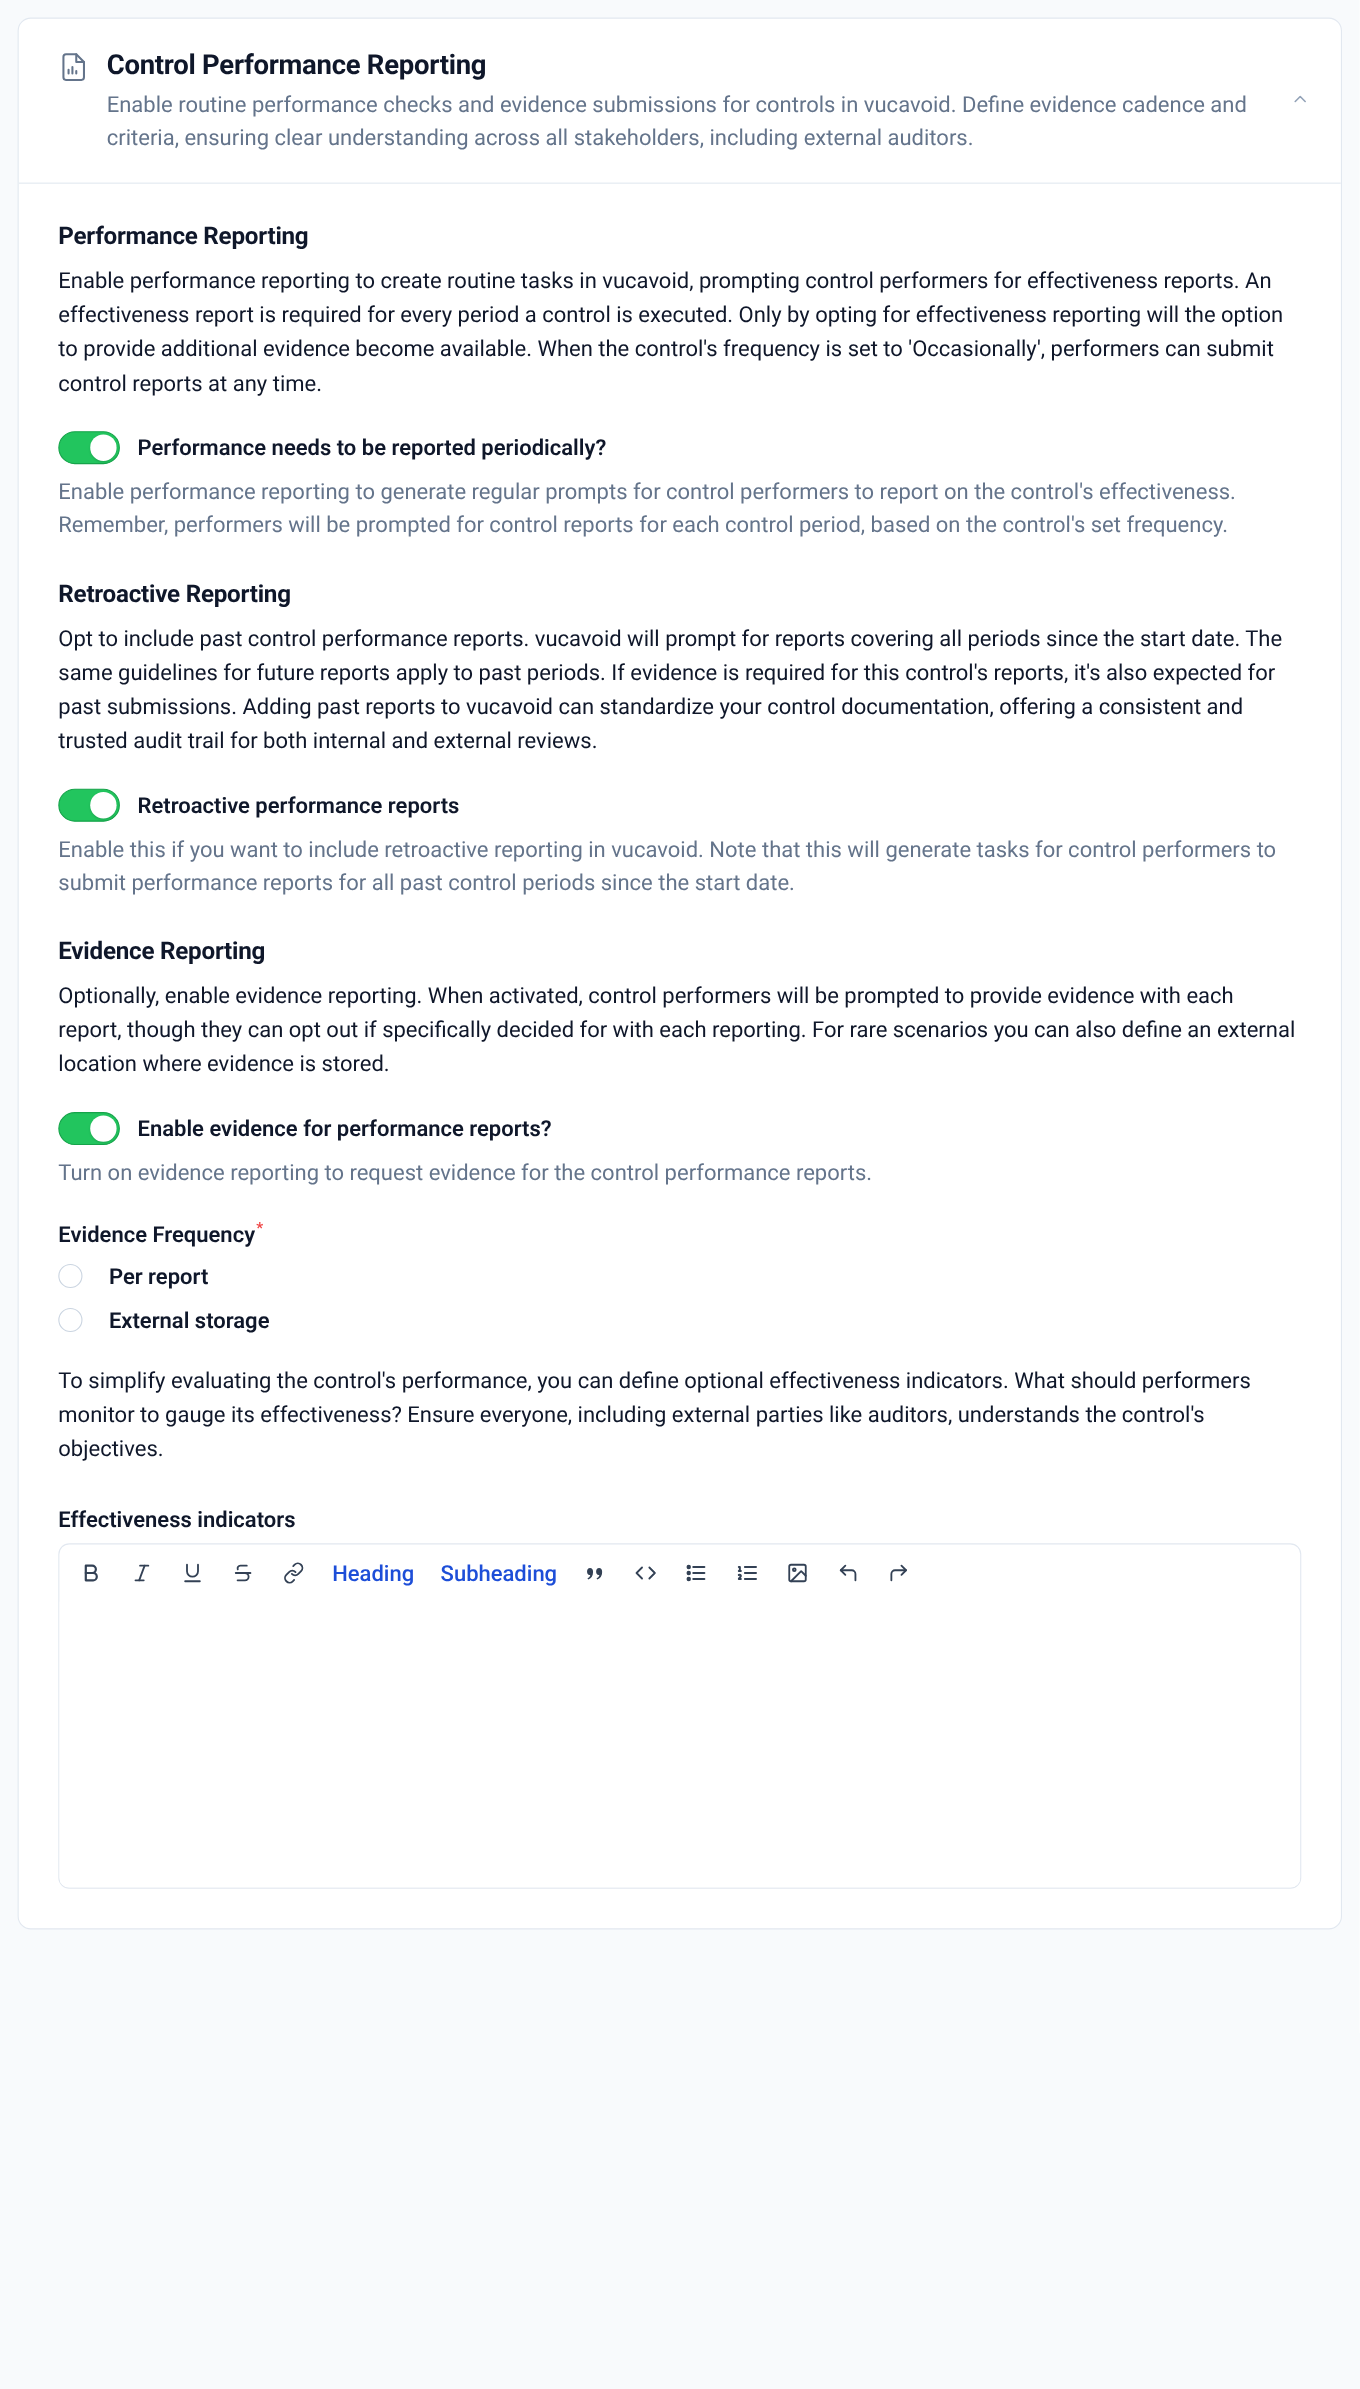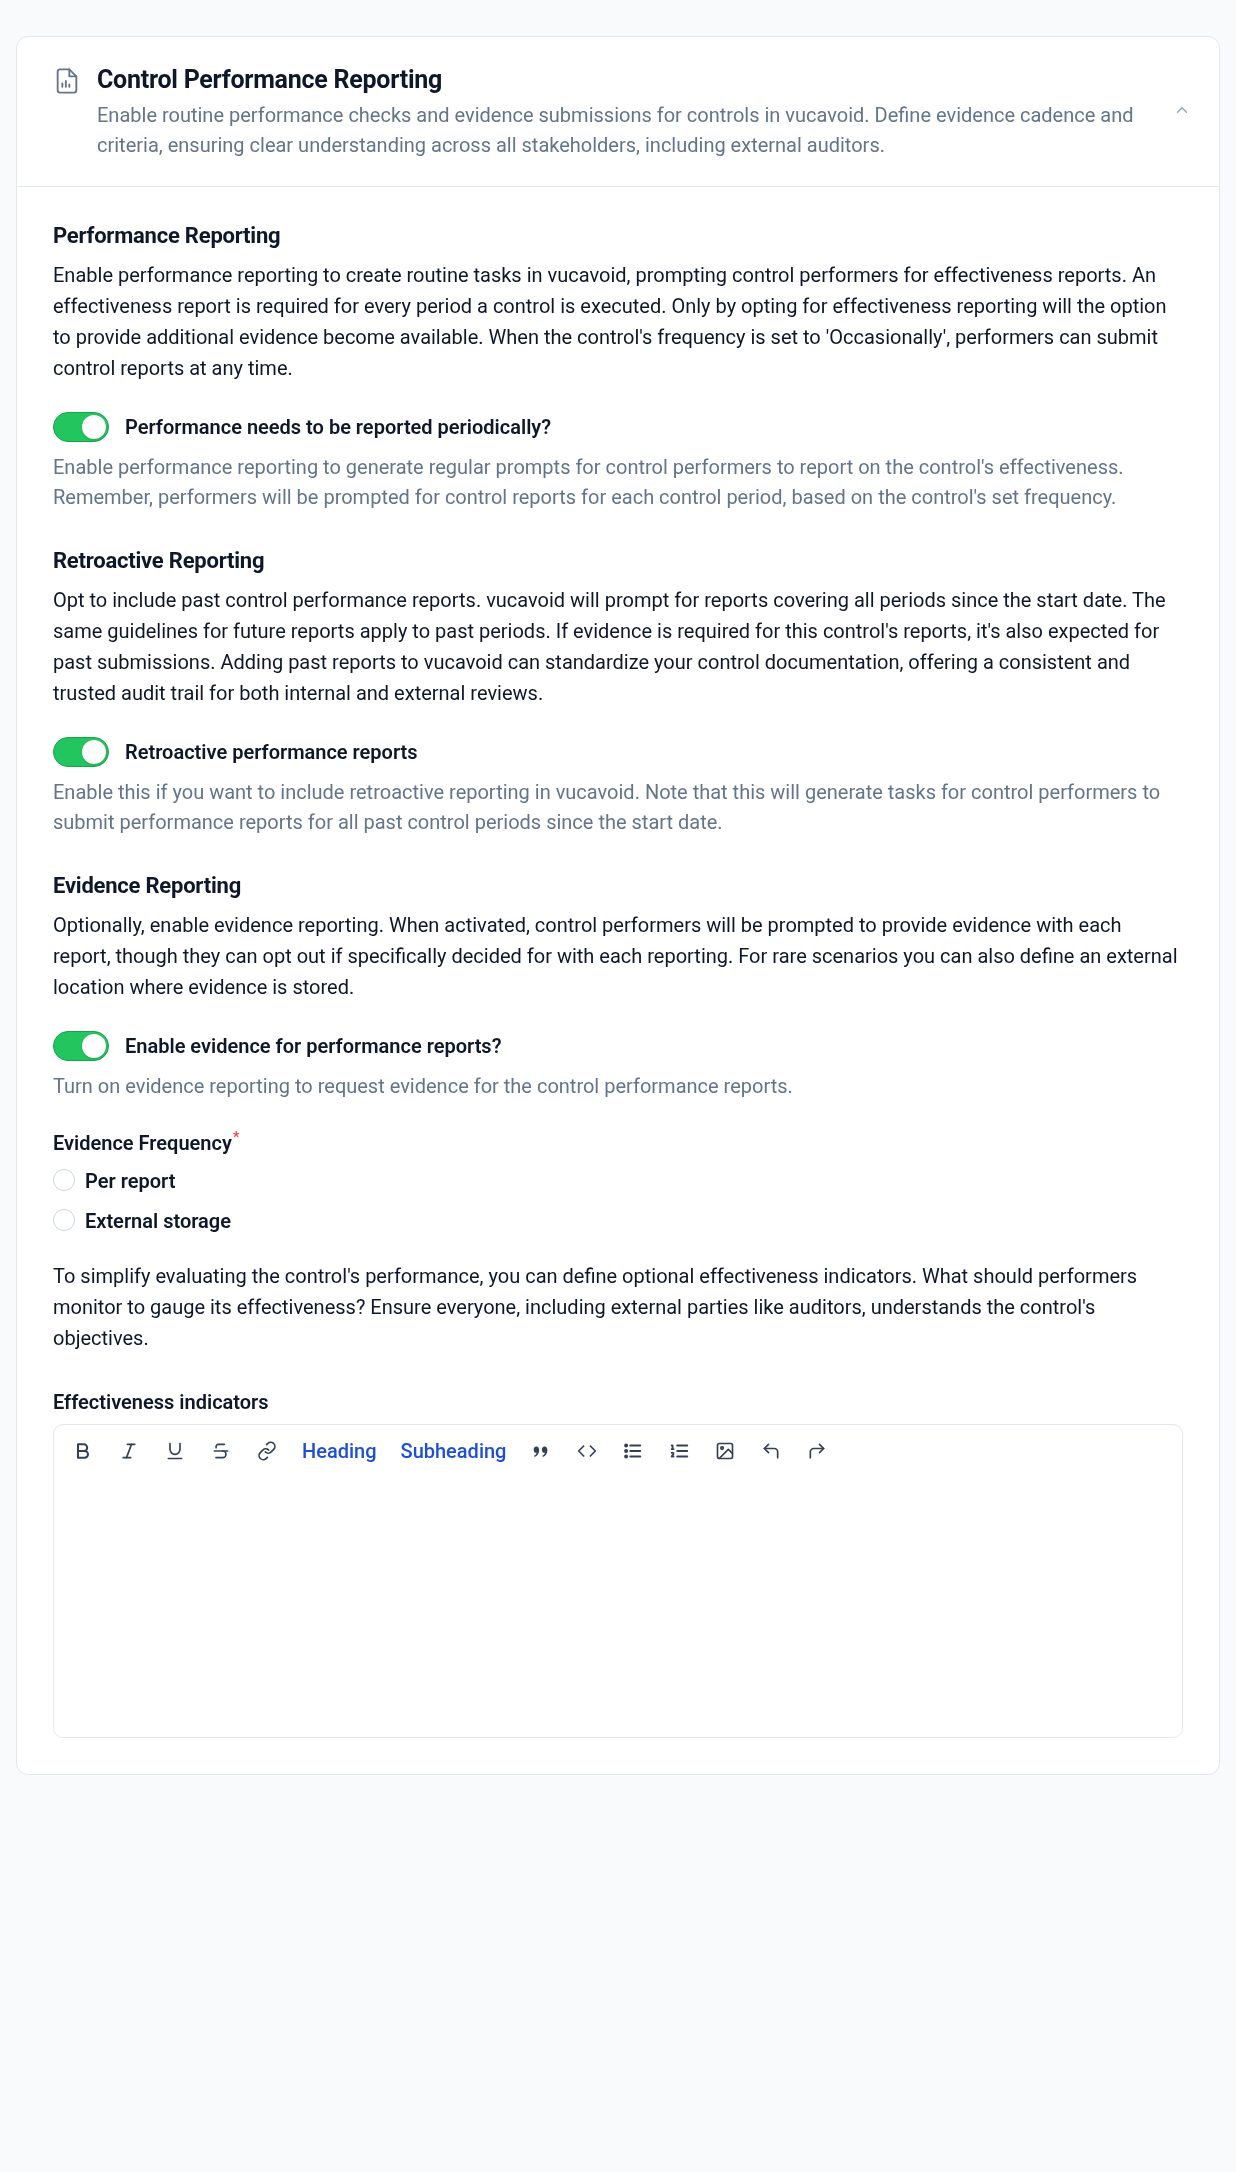--- a/index.html
+++ b/index.html
@@ -7,21 +7,20 @@
     font-family: -apple-system, BlinkMacSystemFont, "Segoe UI", Roboto, Helvetica, Arial, sans-serif;
     background: #f8fafc;
     padding: 16px;
     color: #0f172a;
   }
   .card {
     background: #fff;
     border: 1px solid #e2e8f0;
     border-radius: 12px;
     overflow: hidden;
-    margin-top: 20px;
   }
   .card-header {
     padding: 28px 36px 26px 36px;
     border-bottom: 1px solid #e2e8f0;
     display: flex;
     align-items: flex-start;
     gap: 16px;
     position: relative;
   }
   .doc-icon {
@@ -112,22 +111,22 @@
     display: inline-block;
   }
   .field-label .req {
     color: #ef4444;
     font-size: 14px;
     vertical-align: super;
     margin-left: 1px;
   }
   .radio-row {
     display: flex;
-    align-items: flex-start;
-    gap: 10px;
+    align-items: center;
+    gap: 24px;
     margin-bottom: 16px;
     cursor: pointer;
   }
   .radio {
     width: 22px;
     height: 22px;
     border: 1.5px solid #cbd5e1;
     border-radius: 50%;
     background: #fff;
     flex: 0 0 auto;

